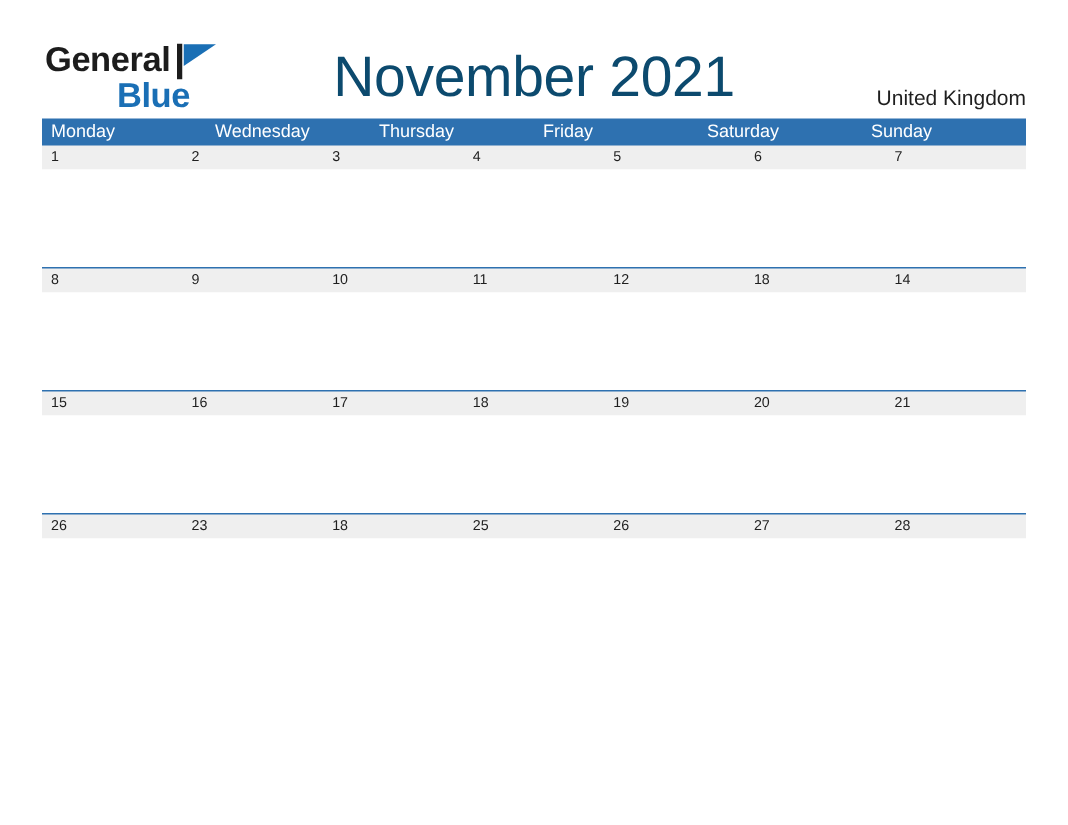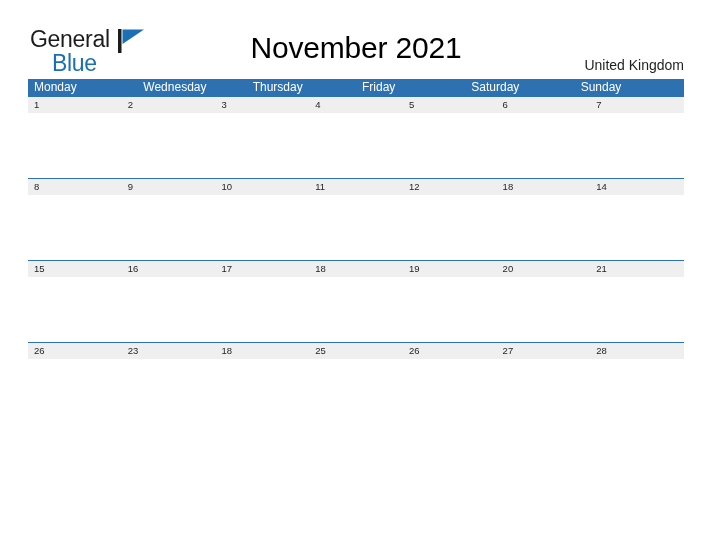--- a/index.html
+++ b/index.html
@@ -31,55 +31,56 @@
   }
 
   .logo {
     position: absolute;
     left: 30px;
     top: 28px;
     width: 130px;
     height: 46px;
     line-height: 1;
     user-select: none;
+    font-weight: bold;
   }
   .logo-general {
     font-size: 23px;
     color: #1c1c1c;
     letter-spacing: -0.3px;
     font-family: "Liberation Sans", sans-serif;
     display: block;
     height: 23px;
   }
   .logo-blue {
     font-size: 23px;
     color: #1a6fb5;
     letter-spacing: -0.3px;
     display: block;
-    margin-left: 22px;
+    margin-left: 48px;
     margin-top: 1px;
     height: 23px;
   }
   .logo-flag {
     position: absolute;
     left: 88px;
     top: 1px;
     width: 28px;
     height: 24px;
   }
 
   .title {
     position: absolute;
     left: 0;
     right: 0;
     top: 31px;
     text-align: center;
-    font-size: 30px;
+    font-size: 38px;
     font-weight: normal;
-    color: #000000;
+    color: #0c4a6e;
     letter-spacing: -0.2px;
     margin: 0;
   }
 
   .country {
     position: absolute;
     right: 28px;
     top: 45px;
     font-size: 14px;
     color: #1f1f1f;

